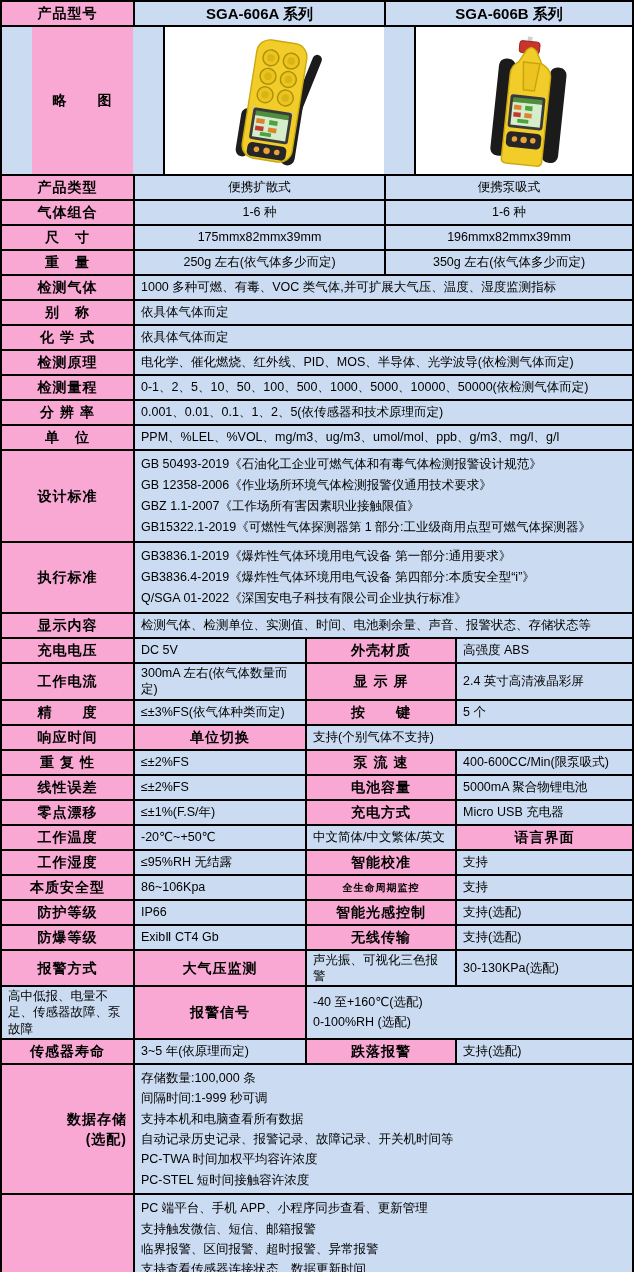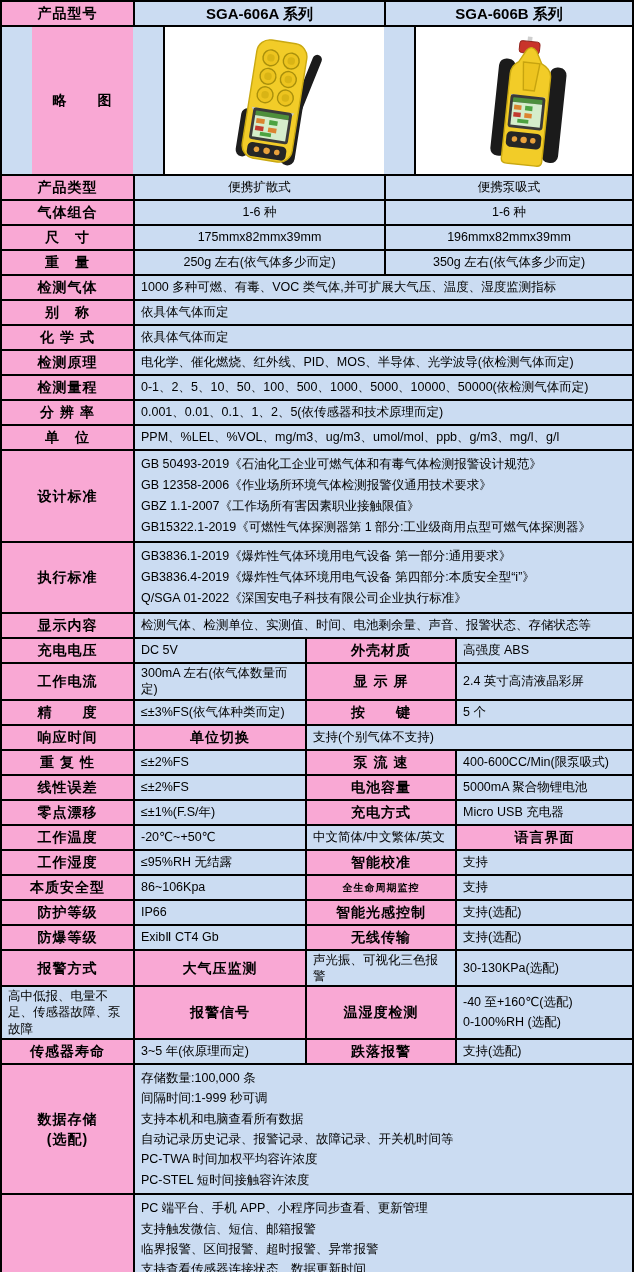--- a/index.html
+++ b/index.html
@@ -42,21 +42,21 @@
   .bold { font-weight: bold; font-size: 15px; }
   .img-cell { background: #ffffff; justify-content: center; padding: 2px; }
   .sketch-row .cell { min-height: 147px; margin-left: 30px; }
   .multi {
     flex-direction: column;
     align-items: flex-start;
     justify-content: center;
     padding-top: 3px;
     padding-bottom: 3px;
   }
-  .multi.center-col { align-items: center; }
+  .multi.center-col { align-items: flex-end; }
   .line { line-height: 21px; white-space: nowrap; }
   .blk-line { line-height: 20.4px; }
   .dbl { min-height: 45px; }
   .tall-label { font-size: 10px; }
   svg { display: block; }
 </style>
 </head>
 <body>
 
 <div class="tbl">
@@ -282,21 +282,20 @@
   </div>
   <div class="row cols4">
     <div class="cell label">报警方式</div>
     <div class="cell label">大气压监测</div>
     <div class="cell value">声光振、可视化三色报警</div>
     <div class="cell value">30-130KPa(选配)</div>
   </div>
   <div class="row cols4">
     <div class="cell value dbl">高中低报、电量不足、传感器故障、泵故障</div>
     <div class="cell label dbl">报警信号</div>
-    <div class="cell label dbl">温湿度检测</div>
     <div class="cell value dbl multi">
       <div class="blk-line">-40 至+160℃(选配)</div>
       <div class="blk-line">0-100%RH  (选配)</div>
     </div>
   </div>
   <div class="row cols4">
     <div class="cell label">传感器寿命</div>
     <div class="cell value">3~5 年(依原理而定)</div>
     <div class="cell label">跌落报警</div>
     <div class="cell value">支持(选配)</div>

